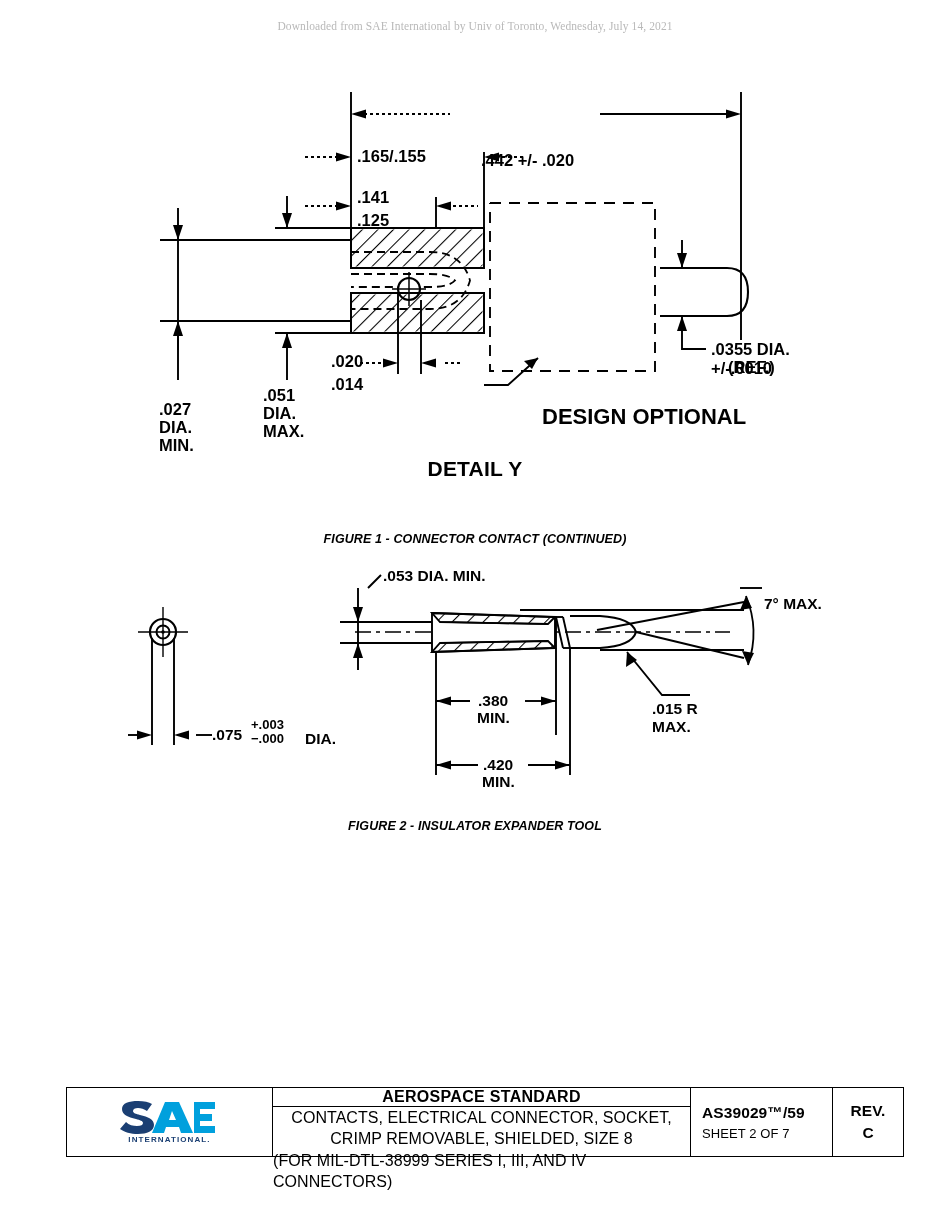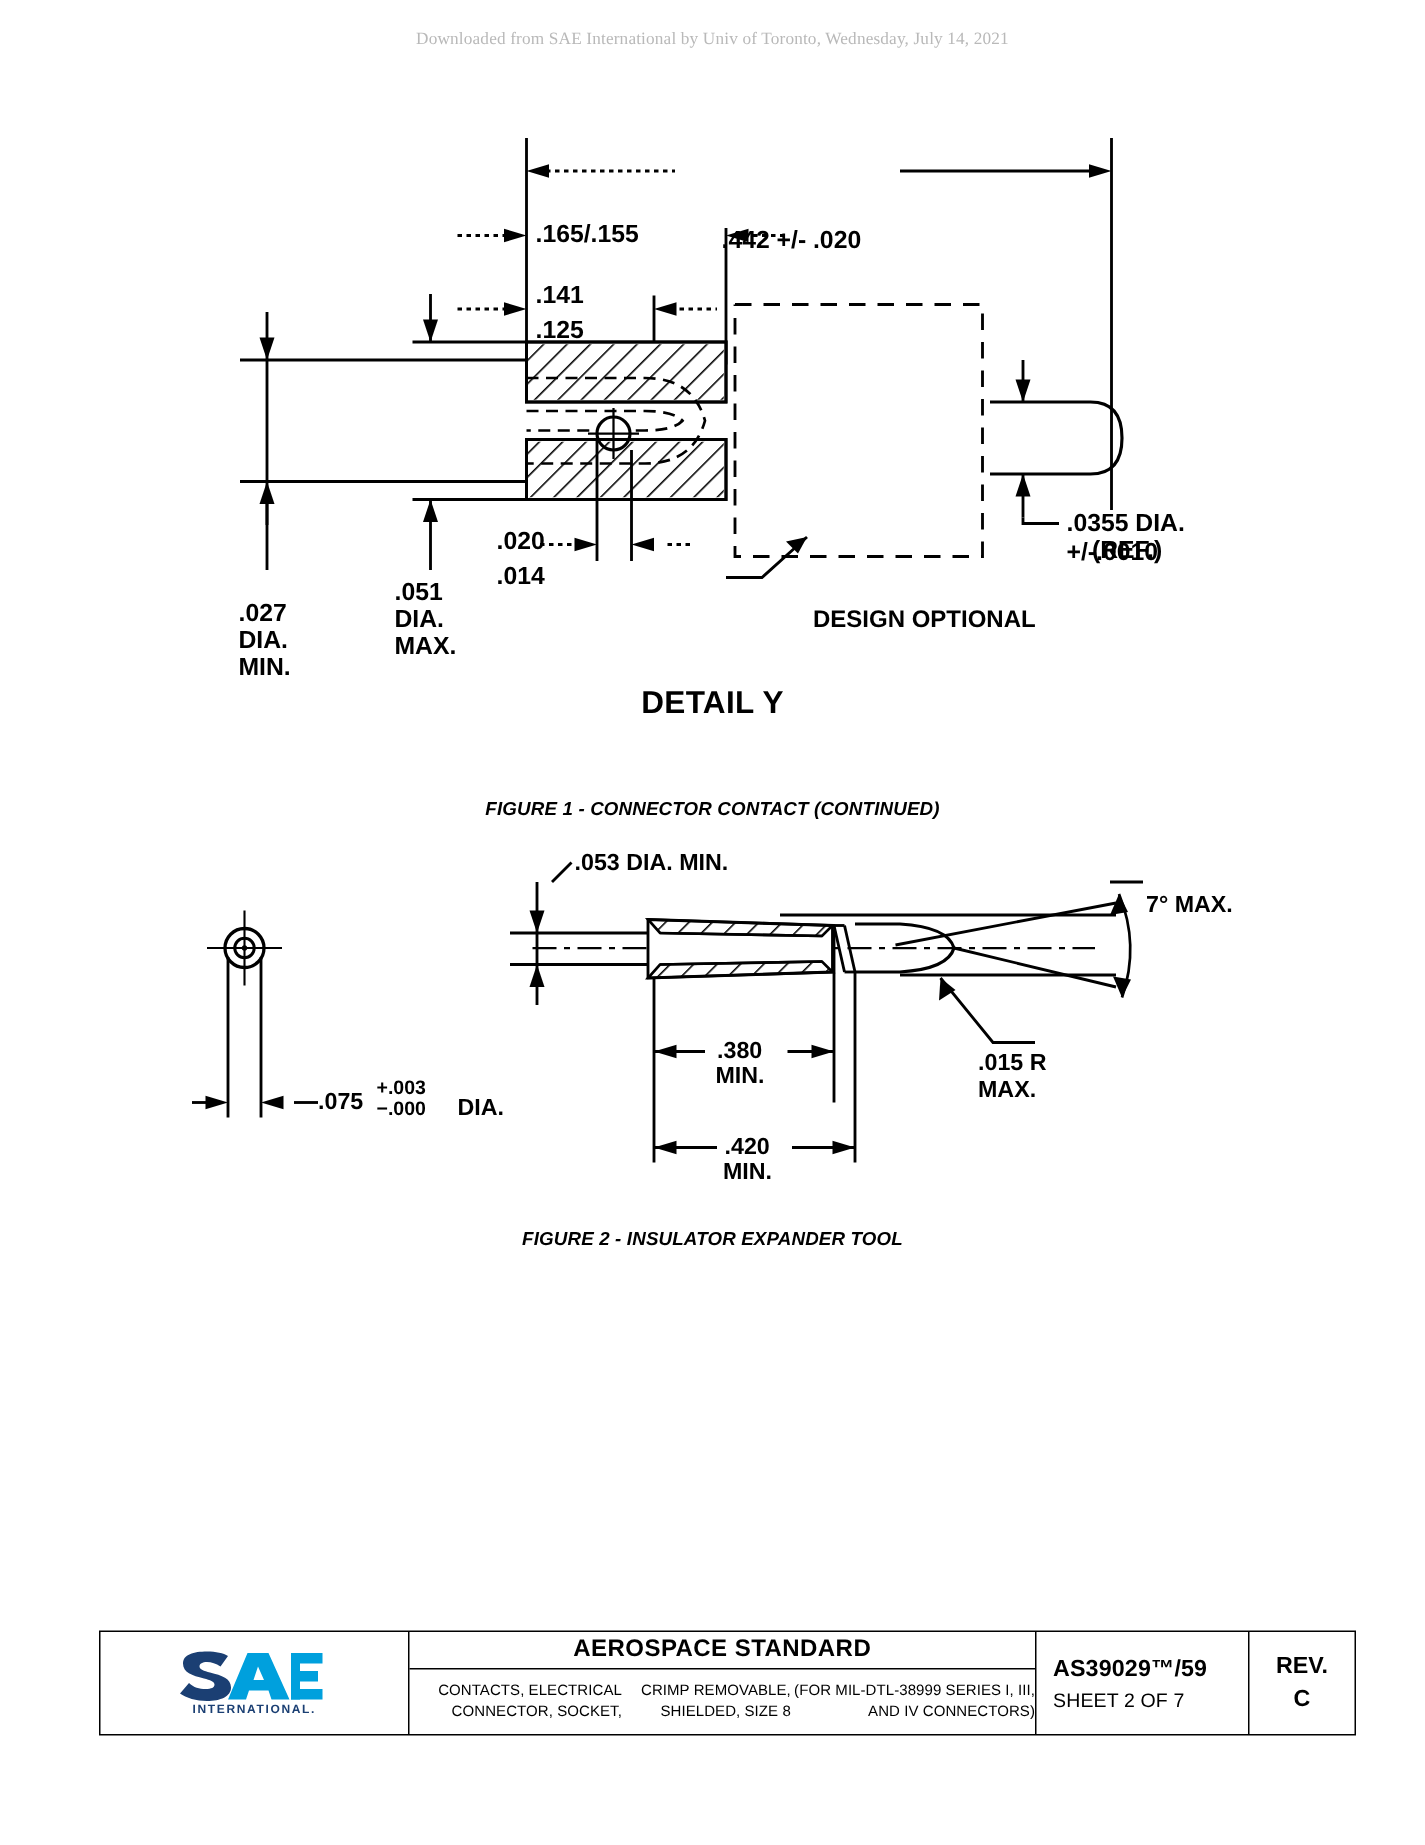--- a/index.html
+++ b/index.html
@@ -103,26 +103,26 @@
     display: flex;
     align-items: center;
     justify-content: center;
     font-weight: bold;
     font-size: 16px;
     letter-spacing: 0.3px;
   }
   .tb-mid-bot {
     flex: 1;
     display: flex;
-    flex-direction: row;
+    flex-direction: column;
     align-items: center;
     justify-content: center;
-    font-size: 10px;
+    font-size: 16px;
     line-height: 1.33;
-    text-align: right;
+    text-align: left;
     letter-spacing: 0.05px;
   }
   .tb-doc {
     width: 142px;
     border-right: 1.6px solid #000;
     box-sizing: border-box;
     display: flex;
     flex-direction: column;
     justify-content: center;
     padding-left: 11px;
@@ -273,21 +273,21 @@
   <div class="dim dim-16" style="left:159px; top:436px;">MIN.</div>
 
   <div class="dim dim-16" style="left:263px; top:386px;">.051</div>
   <div class="dim dim-16" style="left:263px; top:404px;">DIA.</div>
   <div class="dim dim-16" style="left:263px; top:422px;">MAX.</div>
 
   <div class="dim dim-16" style="left:711px; top:340px;">.0355 DIA.</div>
   <div class="dim dim-16" style="left:711px; top:359px;text-align:center;">+/-.0010</div>
   <div class="dim dim-16" style="left:728px; top:358px;">(REF.)</div>
 
-  <div class="dim" style="left:542px; top:405px; font-size:16px;">DESIGN OPTIONAL</div>
+  <div class="dim" style="left:542px; top:405px; font-size:22px;">DESIGN OPTIONAL</div>
 
   <div class="detail-title" style="left:0; top:457px; width:950px;">
     <div>DETAIL Y</div>
   </div>
 
   <div class="fig-caption" style="top:532px;">FIGURE 1 - CONNECTOR CONTACT (CONTINUED)</div>
 
   <svg class="svg-layer" width="950" height="260" viewBox="0 0 950 260" style="top:560px;left:0;">
     <g stroke="#000" fill="none" stroke-width="1.9" shape-rendering="geometricPrecision">
 

